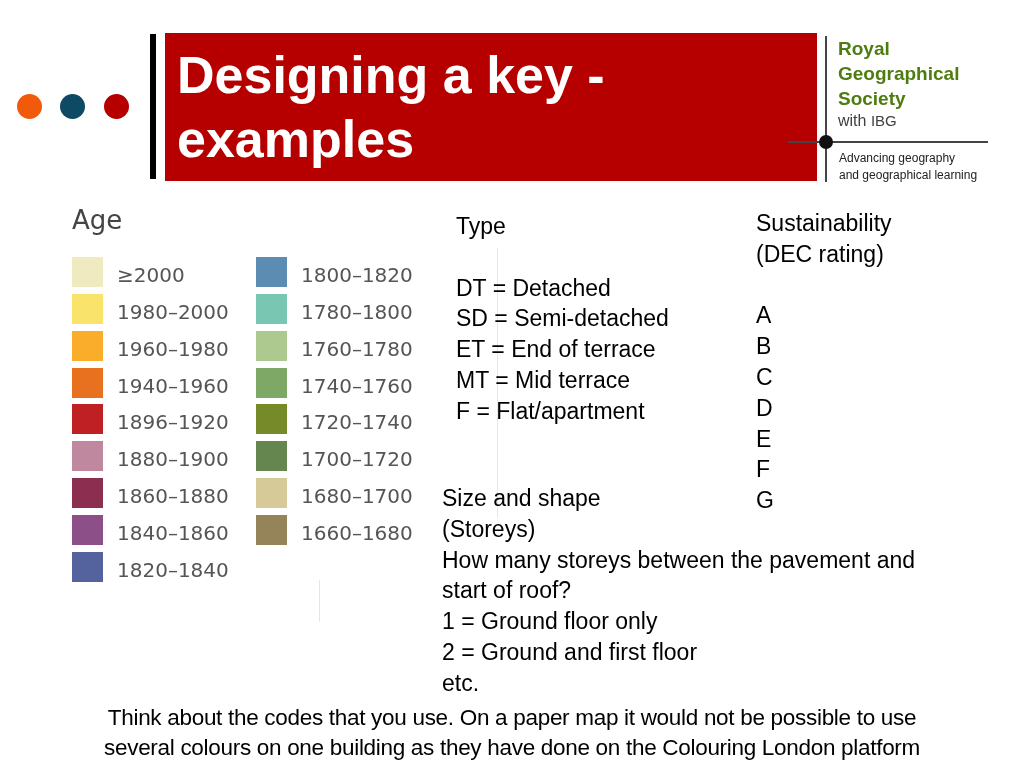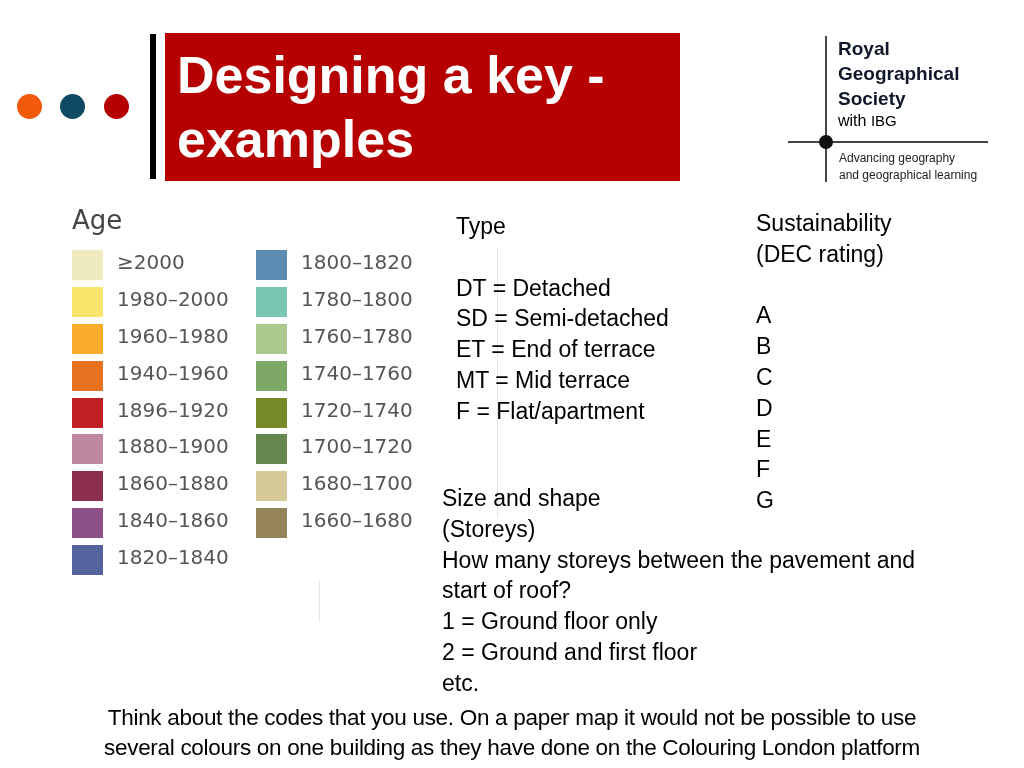--- a/index.html
+++ b/index.html
@@ -3,37 +3,37 @@
 <meta charset="utf-8">
 <style>
   html, body { margin: 0; padding: 0; }
   body {
     width: 1024px; height: 768px; position: relative; overflow: hidden;
     background: #ffffff; font-family: "Liberation Sans", sans-serif; color: #000;
   }
   .dot { position: absolute; width: 25px; height: 25px; border-radius: 50%; top: 94px; }
   .vbar { position: absolute; left: 150px; top: 34px; width: 6px; height: 145px; background: #000; }
   .title-box {
-    position: absolute; left: 165px; top: 33px; width: 515px; height: 148px;
+    position: absolute; left: 165px; top: 33px; width: 652px; height: 148px;
     background: #b60000; box-sizing: border-box; padding: 10px 12px;
   }
   .title-box .t {
     color: #fff; font-weight: bold; font-size: 52px; line-height: 64px; display: block;
   }
   .logo { position: absolute; left: 788px; top: 36px; width: 210px; height: 150px; }
   .logo .vline { position: absolute; left: 37px; top: 0; width: 2px; height: 146px; background: #444; }
   .logo .hline { position: absolute; left: 0; top: 105px; width: 200px; height: 2px; background: #444; }
   .logo .node { position: absolute; left: 31px; top: 99px; width: 14px; height: 14px; border-radius: 50%; background: #111; }
-  .logo .name { position: absolute; left: 50px; top: 0; font-weight: bold; font-size: 19px; line-height: 25px; color: #0f172a; }
-  .logo .with { position: absolute; left: 50px; top: 76px; font-size: 16px; color: #000000; }
+  .logo .name { position: absolute; left: 50px; top: 0; font-weight: bold; font-size: 19px; line-height: 25px; color: #4d7c0f; }
+  .logo .with { position: absolute; left: 50px; top: 76px; font-size: 16px; color: #404040; }
   .logo .tag { position: absolute; left: 51px; top: 114px; font-size: 12px; line-height: 17px; color: #222; }
 
   .age-title { position: absolute; left: 72px; top: 205px; font-family: "DejaVu Sans", sans-serif; font-size: 26px; color: #444; }
   .age-col { position: absolute; top: 250px; }
-  .age-row { height: 36.9px; display: flex; align-items: flex-start; }
+  .age-row { height: 36.9px; display: flex; align-items: flex-end; }
   .swatch { width: 31px; height: 30px; margin-right: 14px; }
   .age-label { font-family: "DejaVu Sans", sans-serif; font-size: 20px; color: #555; }
   .faint-line { position: absolute; width: 1px; background: #e6e6e6; }
 
   .txt { position: absolute; font-size: 23px; line-height: 30.8px; }
   .footer { position: absolute; left: 0; width: 1044px; text-align: center; font-size: 22.5px; line-height: 30px; letter-spacing: -0.3px; }
 </style>
 </head>
 <body>
 

